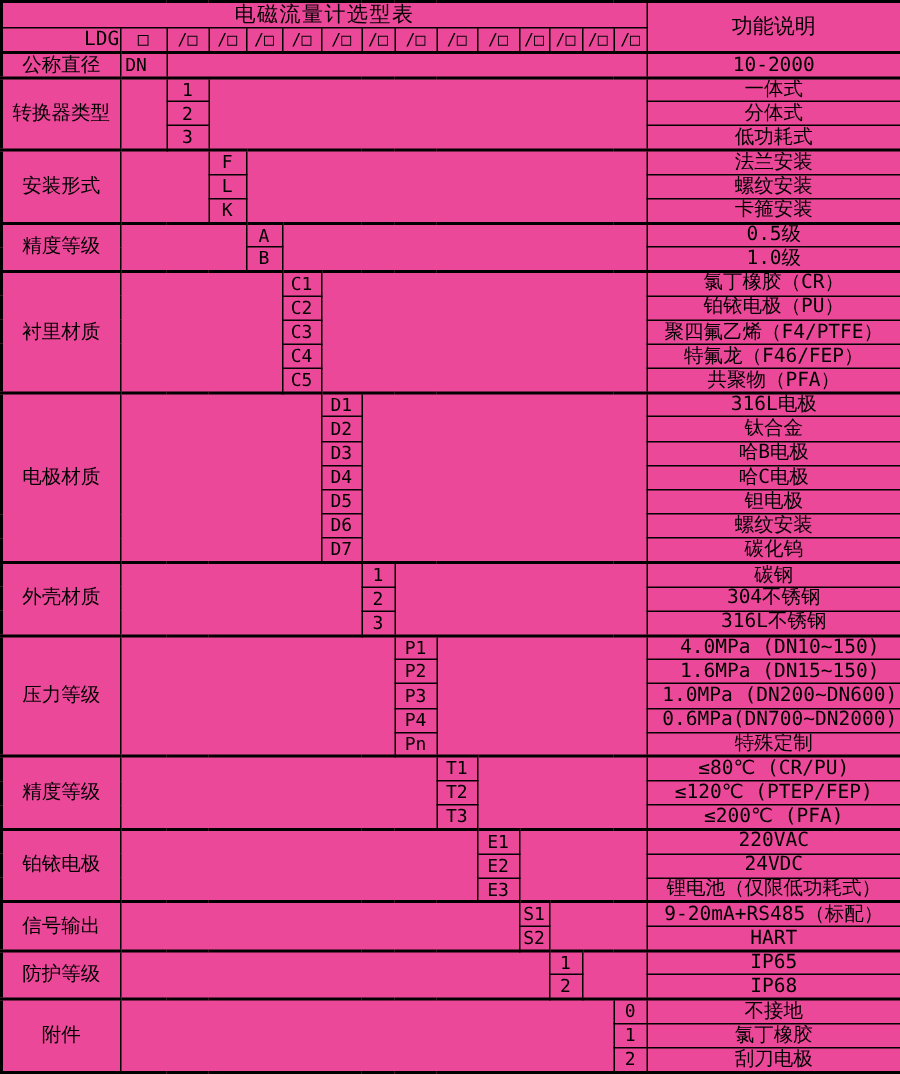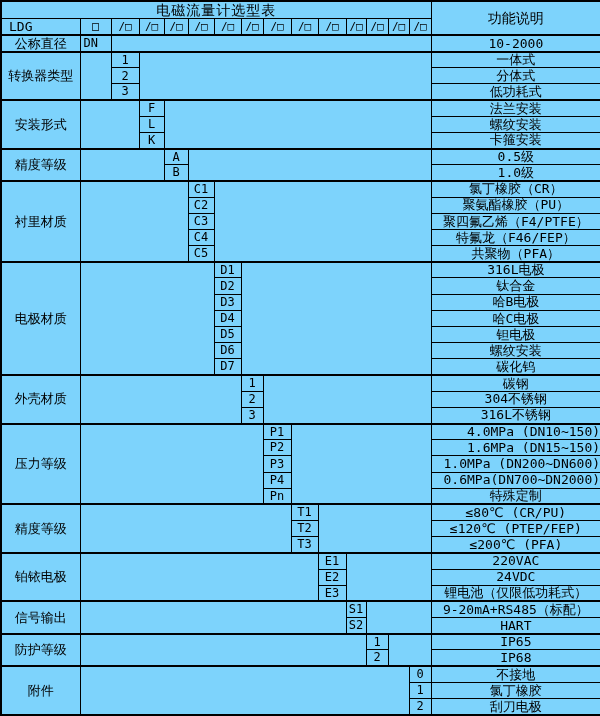--- a/index.html
+++ b/index.html
@@ -1,33 +1,33 @@
 <!DOCTYPE html>
 <html><head>
 <meta charset="utf-8">
 <style>
   html,body{margin:0;padding:0;background:#fff;}
-  .wrap{width:600px;height:716px;background:#7dd3fc;box-sizing:border-box;}
+  .wrap{width:600px;height:716px;background:#ec4899;box-sizing:border-box;}
   table{border-collapse:collapse;table-layout:fixed;width:600px;height:716px;
         border:2px solid #000;
         font-family:"DejaVu Sans Mono","DejaVu Sans","Liberation Sans",sans-serif;
         color:#000;}
   td{border:1px solid #000;padding:0;text-align:center;vertical-align:middle;
      font-size:12px;line-height:1.05;overflow:hidden;white-space:nowrap;}
   tr{height:16px;}
   tr.hdr{height:17px;}
   td.title{font-size:14px;letter-spacing:1px;}
   td.fh{font-size:14px;margin-left:12px;}
   td.lbl{font-size:13px;}
-  td.ldg{text-align:left;padding-left:7px;font-size:13px;}
+  td.ldg{text-align:right;padding-left:7px;font-size:13px;}
   td.dn{text-align:left;padding-left:3px;}
   td.slot{font-size:11px;}
   td.box{font-size:12px;}
   td.desc{font-size:13px;margin-left:12px;}
-  td.la{text-align:right;padding-left:8px;}
+  td.la{text-align:center;padding-left:8px;}
   tr.gt td{border-top:2px solid #000;}
 </style>
 </head>
 <body>
 
 <div class="wrap">
 <table>
 <colgroup>
   <col style="width:79px">
         <col style="width:31px">
@@ -124,21 +124,21 @@
 
 <tr class="gt">
   <td class="lbl" rowspan="5">衬里材质</td>
   <td rowspan="5" colspan="4"></td>
   <td>C1</td>
   <td rowspan="5" colspan="9"></td>
   <td class="desc">氯丁橡胶（CR）</td>
 </tr>
 <tr>
   <td>C2</td>
-  <td class="desc">聚氨酯橡胶（PU）</td>
+  <td class="desc">铂铱电极（PU）</td>
 </tr>
 <tr>
   <td>C3</td>
   <td class="desc">聚四氟乙烯（F4/PTFE）</td>
 </tr>
 <tr>
   <td>C4</td>
   <td class="desc">特氟龙（F46/FEP）</td>
 </tr>
 <tr>

